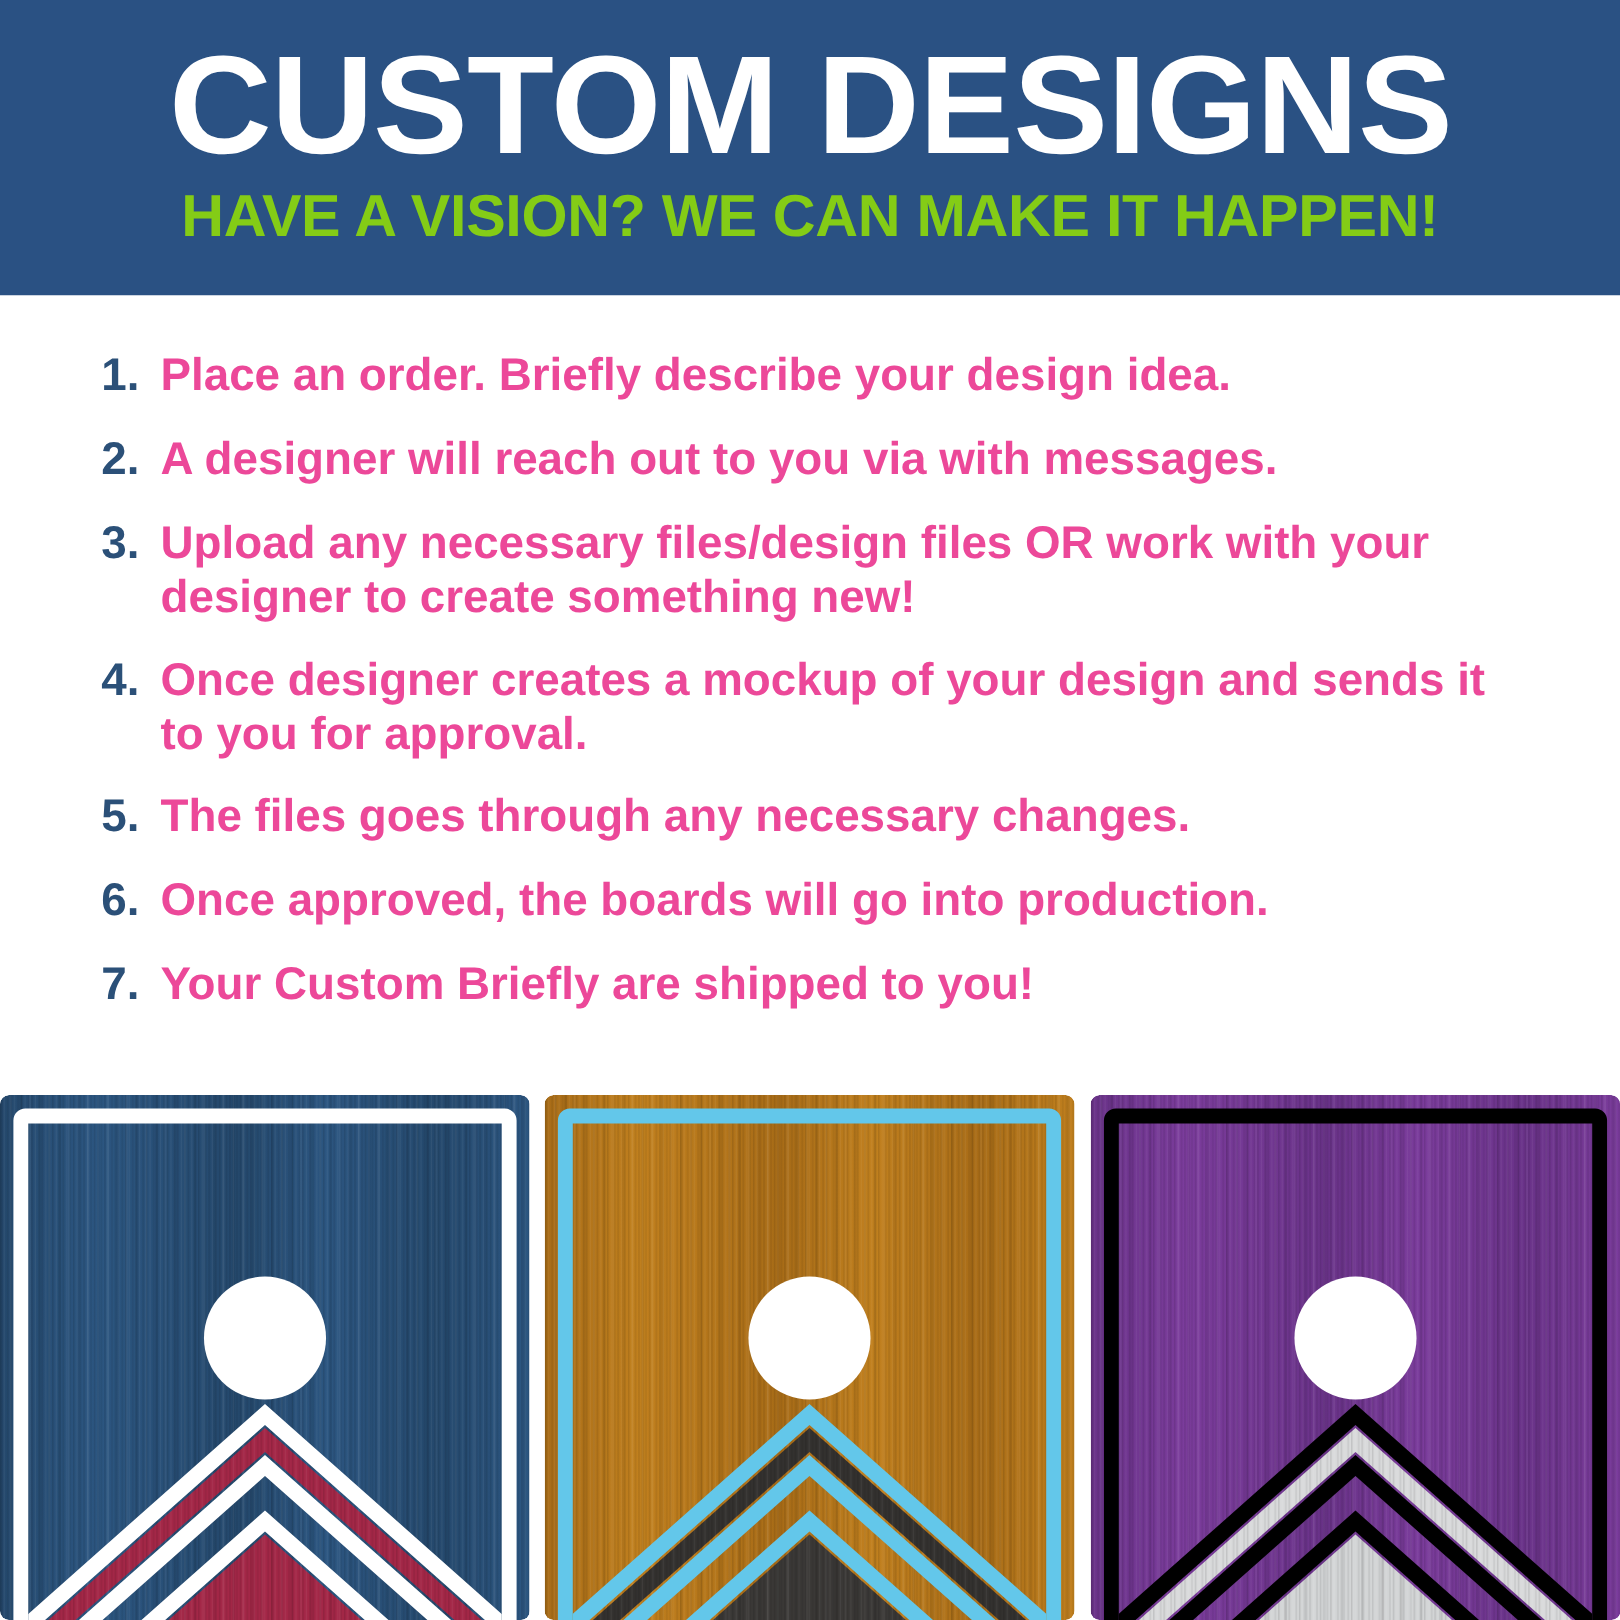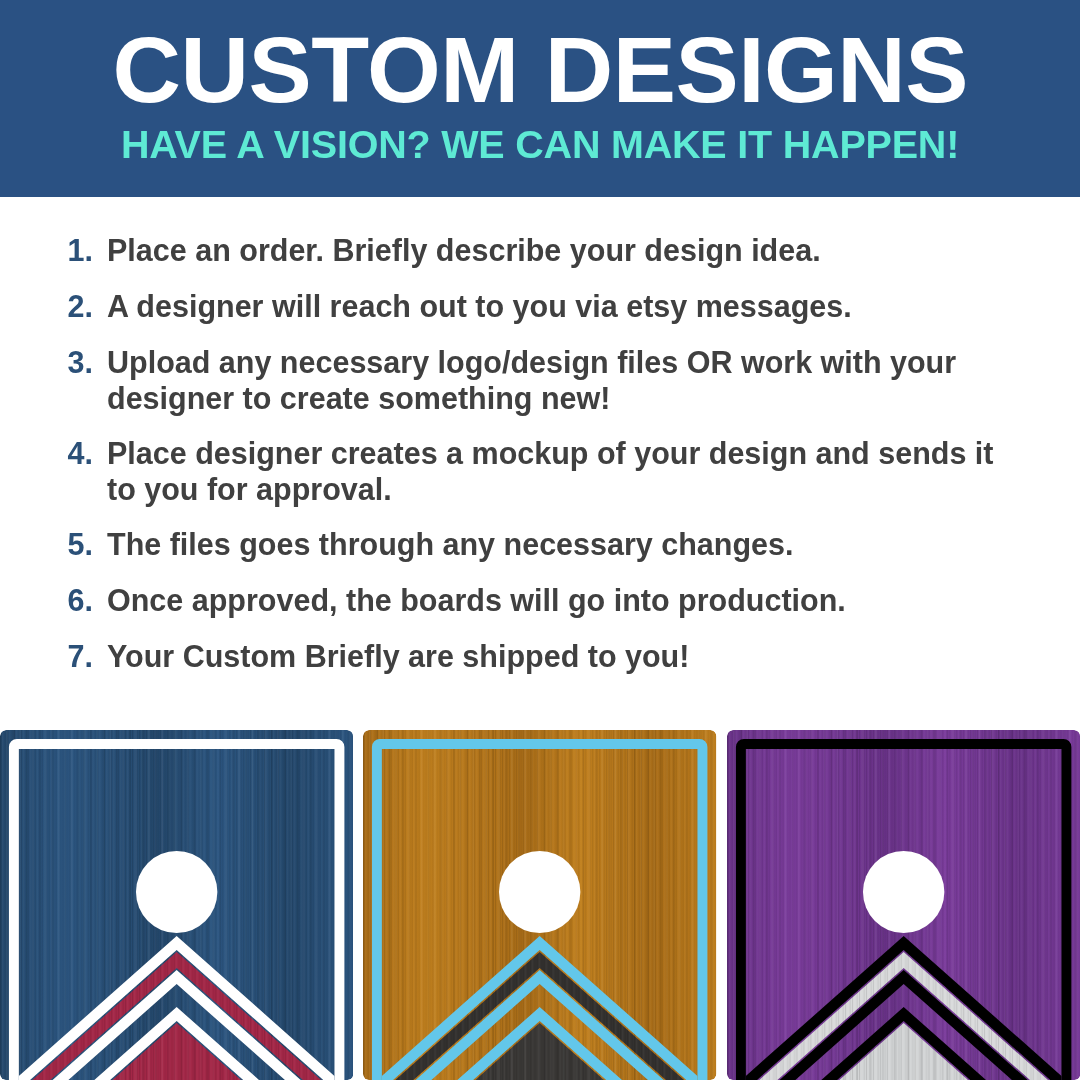--- a/index.html
+++ b/index.html
@@ -40,21 +40,21 @@
     font-size: 93px;
     line-height: 0.95;
     letter-spacing: -0.5px;
     text-align: center;
     transform: scaleX(1.02);
     white-space: nowrap;
     margin-top: -6px;
   }
 
   .header-subtitle {
-    color: #5eead4;
+    color: #84cc16;
     font-family: "Liberation Sans", sans-serif;
     font-weight: bold;
     font-size: 39.5px;
     line-height: 1.0;
     letter-spacing: -0.2px;
     text-align: center;
     white-space: nowrap;
     margin-top: 11px;
     transform: scaleX(1.0);
   }
@@ -93,21 +93,21 @@
     flex: 0 0 auto;
     width: 47px;
     text-align: right;
     padding-right: 14px;
     color: #2b5078;
     font-weight: 600;
   }
 
   .step-text {
     flex: 1 1 auto;
-    color: #404040;
+    color: #ec4899;
     font-weight: 600;
     max-width: 900px;
   }
 
   
   .boards-row {
     position: absolute;
     left: 0;
     top: 730px;
     width: 1080px;
@@ -137,29 +137,29 @@
   </div>
 
   <div class="steps-area">
     <ol class="steps-list" id="steps-list">
         <li class="step-item">
           <span class="step-num">1.</span>
           <span class="step-text">Place an order. Briefly describe your design idea.</span>
         </li>
         <li class="step-item">
           <span class="step-num">2.</span>
-          <span class="step-text">A designer will reach out to you via etsy messages.</span>
+          <span class="step-text">A designer will reach out to you via with messages.</span>
         </li>
         <li class="step-item multiline">
           <span class="step-num">3.</span>
-          <span class="step-text">Upload any necessary logo/design files OR work with your designer to create something new!</span>
+          <span class="step-text">Upload any necessary files/design files OR work with your designer to create something new!</span>
         </li>
         <li class="step-item multiline">
           <span class="step-num">4.</span>
-          <span class="step-text">Place designer creates a mockup of your design and sends it to you for approval.</span>
+          <span class="step-text">Once designer creates a mockup of your design and sends it to you for approval.</span>
         </li>
         <li class="step-item">
           <span class="step-num">5.</span>
           <span class="step-text">The files goes through any necessary changes.</span>
         </li>
         <li class="step-item">
           <span class="step-num">6.</span>
           <span class="step-text">Once approved, the boards will go into production.</span>
         </li>
         <li class="step-item">

